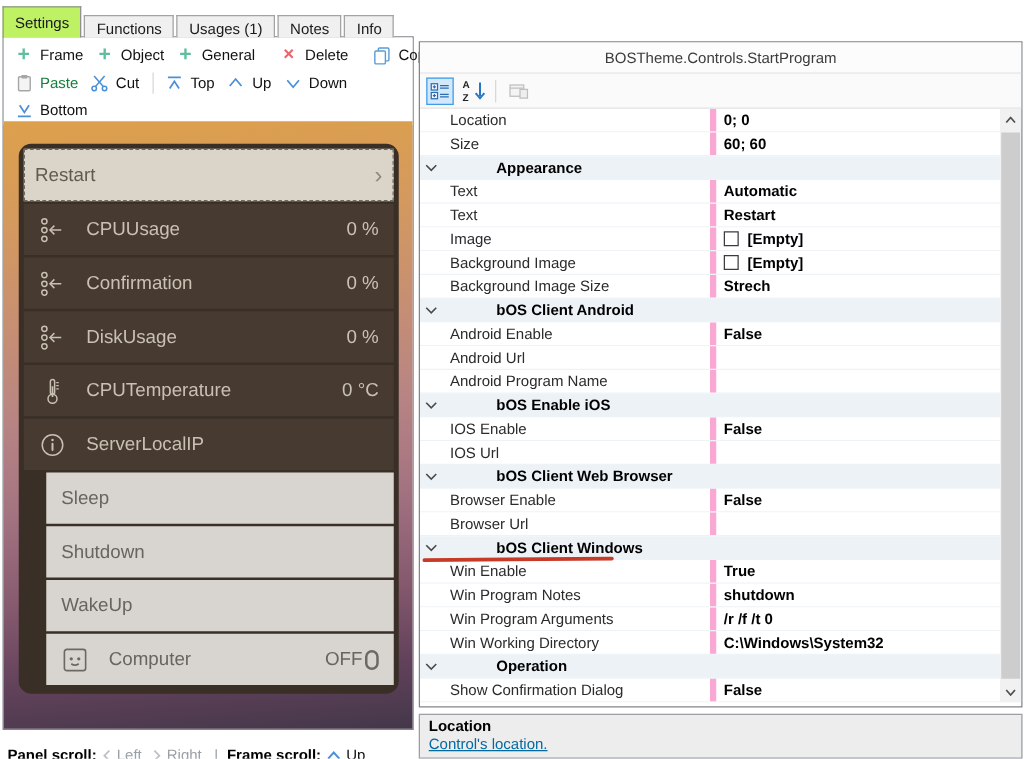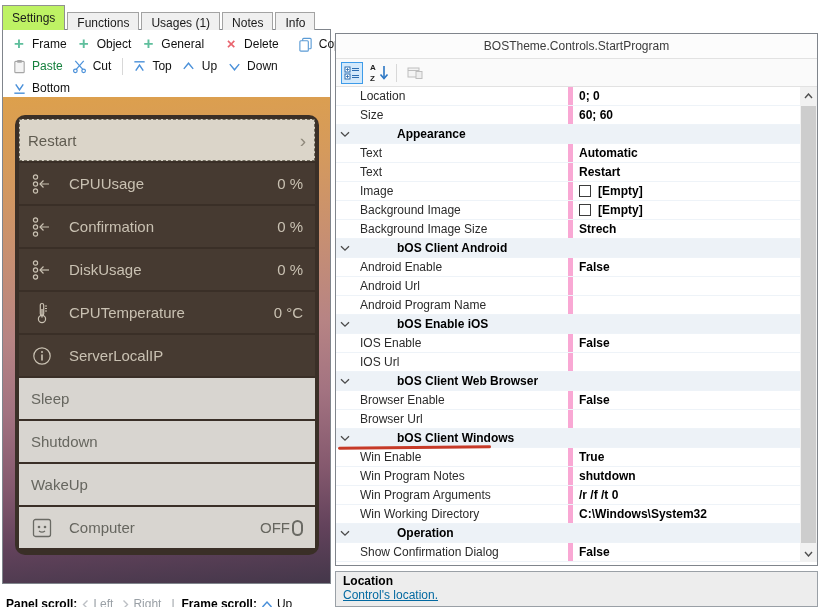--- a/index.html
+++ b/index.html
@@ -49,21 +49,21 @@
   .theme-card {
     position: absolute; left: 12px; top: 18px; width: 304px; height: 440px;
     background: #3a2f27; border-radius: 10px; padding: 4px; overflow: hidden;
   }
   .panel-row { display: flex; align-items: center; font-size: 15px; padding: 0 12px; margin-bottom: 2px; }
   .panel-row:last-child { margin-bottom: 0; }
   .panel-row.selected {
     height: 42px; background: #dbd5c9; color: #5f5b50; border: 1px dashed #6f6a5c; padding: 0 8px;
   }
   .panel-row.dark  { height: 41px; background: #463a31; color: #c9c1b2; }
-  .panel-row.light { height: 41px; background: #d8d5d0; color: #66665f; }
+  .panel-row.light { height: 41px; background: #d8d5d0; color: #66665f; margin-left: 18px; }
   .panel-row .p-icon { width: 24px; height: 22px; margin-right: 14px; display: inline-flex; align-items: center; }
   .panel-row .p-label { flex: 1 1 auto; }
   .panel-row .p-value { margin-left: auto; }
   .panel-row .p-chevron { margin-left: auto; font-size: 19px; color: #8f897c; line-height: 1; }
   .power-shape { display: inline-block; width: 11px; height: 16px; border: 2px solid #6a6a64; border-radius: 6px; margin-left: 2px; }
 
   
   .statusbar {
     position: absolute; left: 2px; top: 585px; width: 329px; height: 38px;
     background: #fff; display: flex; align-items: center; padding: 0 4px; white-space: nowrap;

